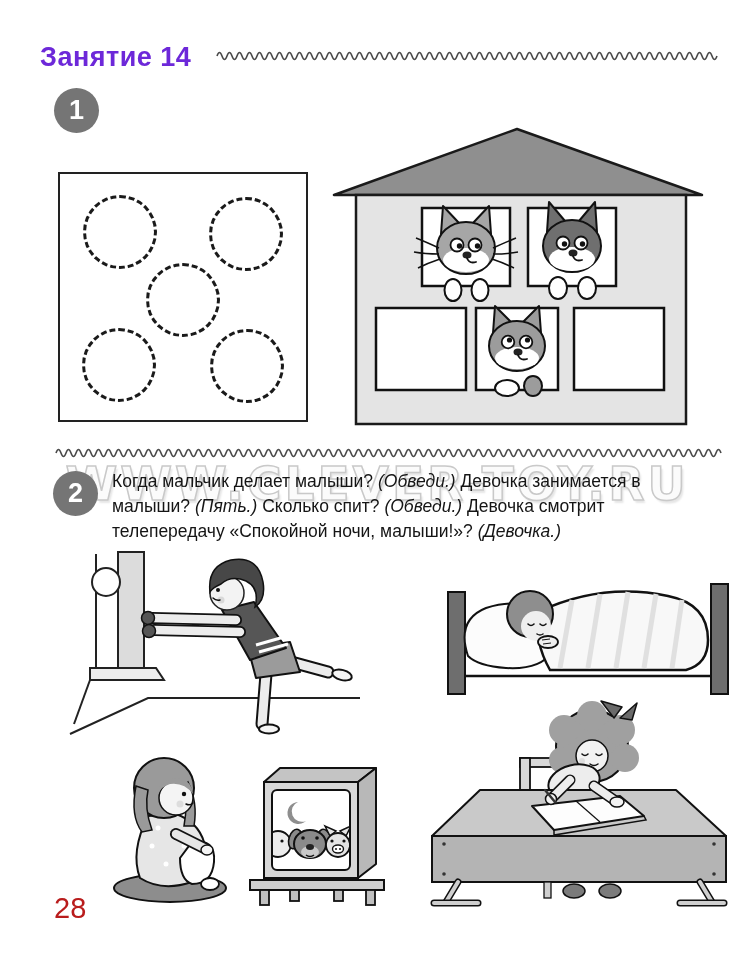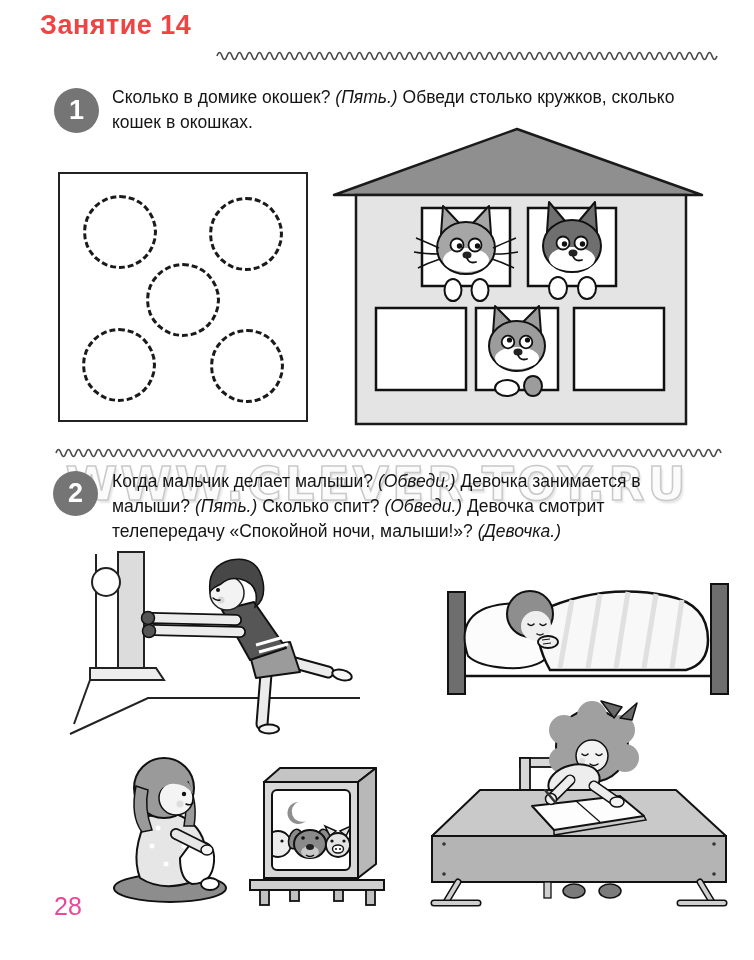--- a/index.html
+++ b/index.html
@@ -2,22 +2,22 @@
 <html><head>
 <meta charset="utf-8">
 <style>
   * { margin:0; padding:0; box-sizing:border-box; }
   html,body { background:#ffffff; }
   .page {
     position:relative; width:754px; height:960px; background:#fff;
     font-family:"Liberation Sans", sans-serif; color:#1d1d1d; overflow:hidden;
   }
   .page-title {
-    position:absolute; left:40px; top:10px;
-    font-size:27px; font-weight:bold; color:#ef4444; letter-spacing:.5px;
+    position:absolute; left:40px; top:42px;
+    font-size:27px; font-weight:bold; color:#6d28d9; letter-spacing:.5px;
   }
   svg.wave { position:absolute; display:block; }
   svg.wave path { fill:none; stroke:#4a4a4a; stroke-width:1.6; }
   .badge {
     position:absolute; width:45px; height:45px; border-radius:50%;
     background:#757575; color:#fff; font-weight:bold; font-size:27px;
     display:flex; align-items:center; justify-content:center; z-index:2;
   }
   .badge-1 { left:54px; top:88px; }
   .badge-2 { left:53px; top:471px; }
@@ -46,36 +46,35 @@
     font-family:"DejaVu Sans", sans-serif; font-size:47px; font-weight:bold;
     letter-spacing:3px; white-space:nowrap; z-index:1;
     color:#fbfbfb; -webkit-text-stroke:1.5px #c9c9c9;
     text-shadow:2px 3px 2px rgba(0,0,0,0.10);
   }
   svg.scene { position:absolute; }
   .scene-exercise { left:60px;  top:548px; width:320px; height:195px; }
   .scene-bed      { left:442px; top:556px; width:292px; height:148px; }
   .scene-tv       { left:92px;  top:746px; width:300px; height:160px; }
   .scene-desk     { left:424px; top:694px; width:310px; height:216px; }
-  .pagenum { position:absolute; left:54px; top:892px; font-size:25px; color:#ec4899; }
+  .pagenum { position:absolute; left:54px; top:892px; font-size:29px; color:#b91c1c; }
 </style>
 </head>
 <body>
 
 <div class="page">
 
   <h1 class="page-title">Занятие 14</h1>
   <svg class="wave" style="left:216px; top:49px;" width="506" height="12" viewBox="0 0 506 12">
       <path d="M1,7 q2.5,-7 5,0 t5,0 t5,0 t5,0 t5,0 t5,0 t5,0 t5,0 t5,0 t5,0 t5,0 t5,0 t5,0 t5,0 t5,0 t5,0 t5,0 t5,0 t5,0 t5,0 t5,0 t5,0 t5,0 t5,0 t5,0 t5,0 t5,0 t5,0 t5,0 t5,0 t5,0 t5,0 t5,0 t5,0 t5,0 t5,0 t5,0 t5,0 t5,0 t5,0 t5,0 t5,0 t5,0 t5,0 t5,0 t5,0 t5,0 t5,0 t5,0 t5,0 t5,0 t5,0 t5,0 t5,0 t5,0 t5,0 t5,0 t5,0 t5,0 t5,0 t5,0 t5,0 t5,0 t5,0 t5,0 t5,0 t5,0 t5,0 t5,0 t5,0 t5,0 t5,0 t5,0 t5,0 t5,0 t5,0 t5,0 t5,0 t5,0 t5,0 t5,0 t5,0 t5,0 t5,0 t5,0 t5,0 t5,0 t5,0 t5,0 t5,0 t5,0 t5,0 t5,0 t5,0 t5,0 t5,0 t5,0 t5,0 t5,0 t5,0"></path>
     </svg>
 
   <div class="badge badge-1">
     <span>1</span>
   </div>
-  <p class="task-text task-1-text"><span>Сколько в домике окошек?</span><em> (Пять.) </em><span>Обведи столько кружков, сколько кошек в окошках.</span></p>
 
   <div class="circles-panel">
     <div class="dashed-circle c1"></div>
     <div class="dashed-circle c2"></div>
     <div class="dashed-circle c3"></div>
     <div class="dashed-circle c4"></div>
     <div class="dashed-circle c5"></div>
   </div>
 
   <div class="house-wrap">

